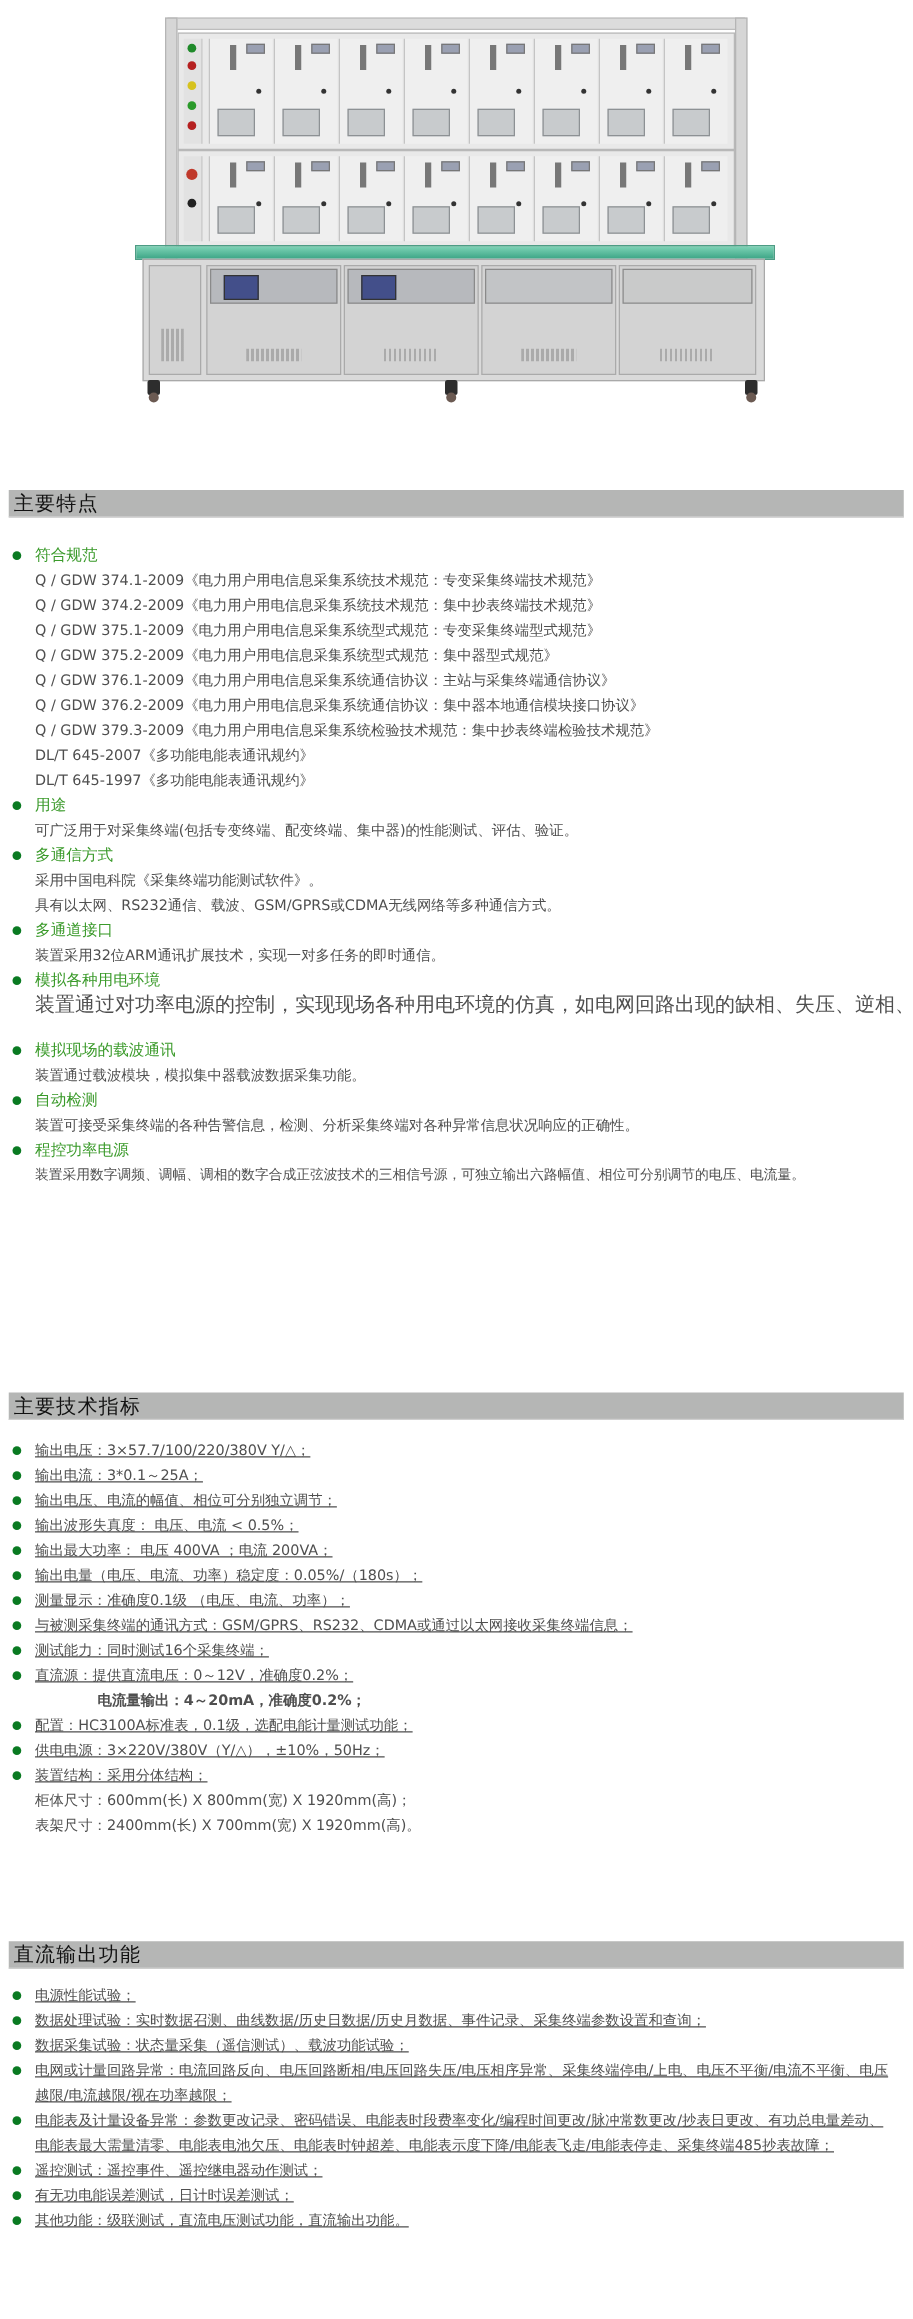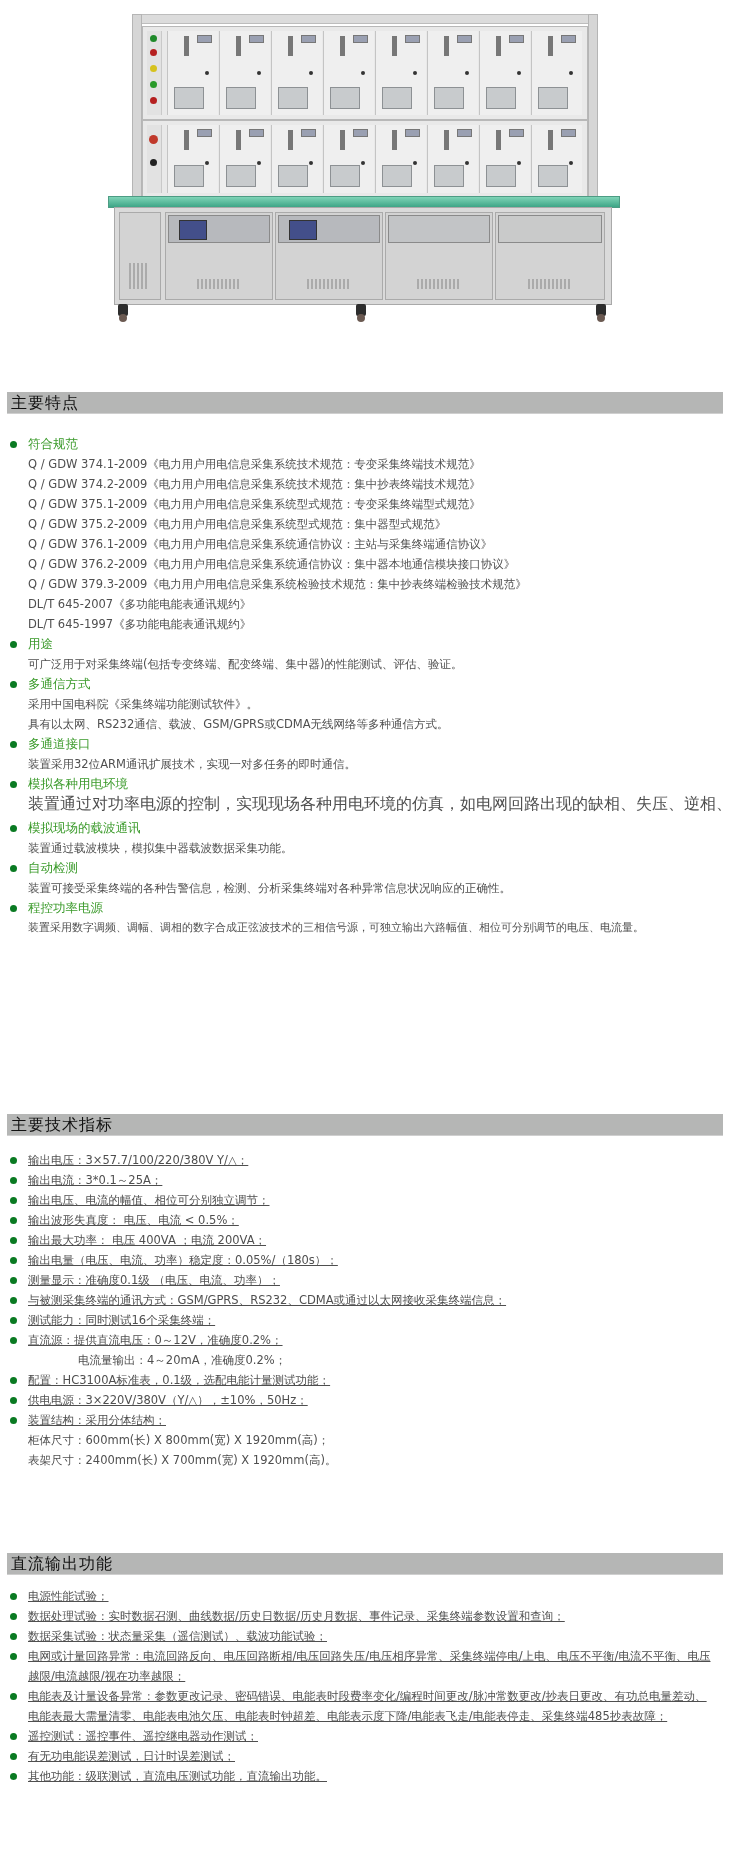--- a/index.html
+++ b/index.html
@@ -36,21 +36,21 @@
     background: #b5b6b5; border-bottom: 1px solid #cfcfcf;
     font-size: 16px; color: #111; line-height: 22px; padding-left: 4px; box-sizing: border-box;
     letter-spacing: 1px;
   }
   .list { position: absolute; left: 8px; right: 8px; }
   .row { position: relative; font-size: 11.5px; line-height: 20px; white-space: nowrap; }
   .bullet { position: absolute; left: 2px; top: 7px; width: 7px; height: 7px; border-radius: 50%; background: #0a7a22; }
   .title { padding-left: 20px; color: #3a9a2a; font-size: 12.5px; }
   .indent { padding-left: 20px; color: #4f4f4f; }
   .spec { padding-left: 20px; color: #4f4f4f; text-decoration: underline; }
-  .spec-sub { padding-left: 70px; color: #4f4f4f; }
+  .spec-sub { padding-left: 70px; color: #4f4f4f; font-weight: bold; }
   .wrap { white-space: normal; padding-right: 4px; }
 </style>
 </head>
 <body>
 
 <div class="photo">
   <div class="frame-top"></div>
   <div class="post" style="left:24px"></div>
   <div class="post" style="left:480px"></div>
 
@@ -236,21 +236,21 @@
       <div class="title">多通道接口</div>
     </div>
   <div class="row indent">装置采用32位ARM通讯扩展技术，实现一对多任务的即时通信。</div>
 
   <div class="row">
       <span class="bullet"></span>
       <div class="title">模拟各种用电环境</div>
     </div>
   <div class="row indent" style="font-size:16px">装置通过对功率电源的控制，实现现场各种用电环境的仿真，如电网回路出现的缺相、失压、逆相、反向、过载等现象。</div>
 
-  <div class="row" style="margin-top:4px">
+  <div class="row" style="margin-top:16px">
       <span class="bullet"></span>
       <div class="title">模拟现场的载波通讯</div>
     </div>
   <div class="row indent">装置通过载波模块，模拟集中器载波数据采集功能。</div>
 
   <div class="row">
       <span class="bullet"></span>
       <div class="title">自动检测</div>
     </div>
   <div class="row indent">装置可接受采集终端的各种告警信息，检测、分析采集终端对各种异常信息状况响应的正确性。</div>

